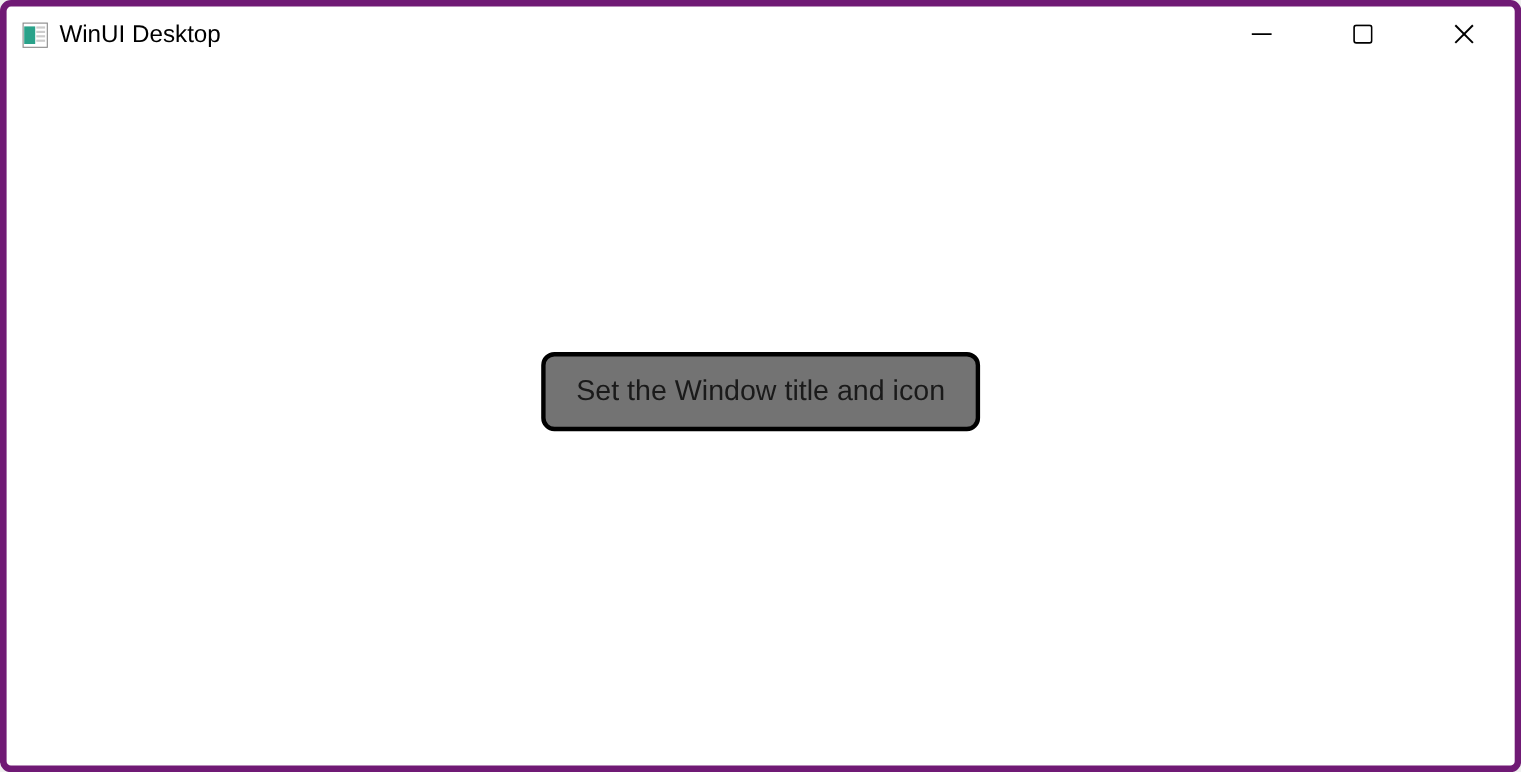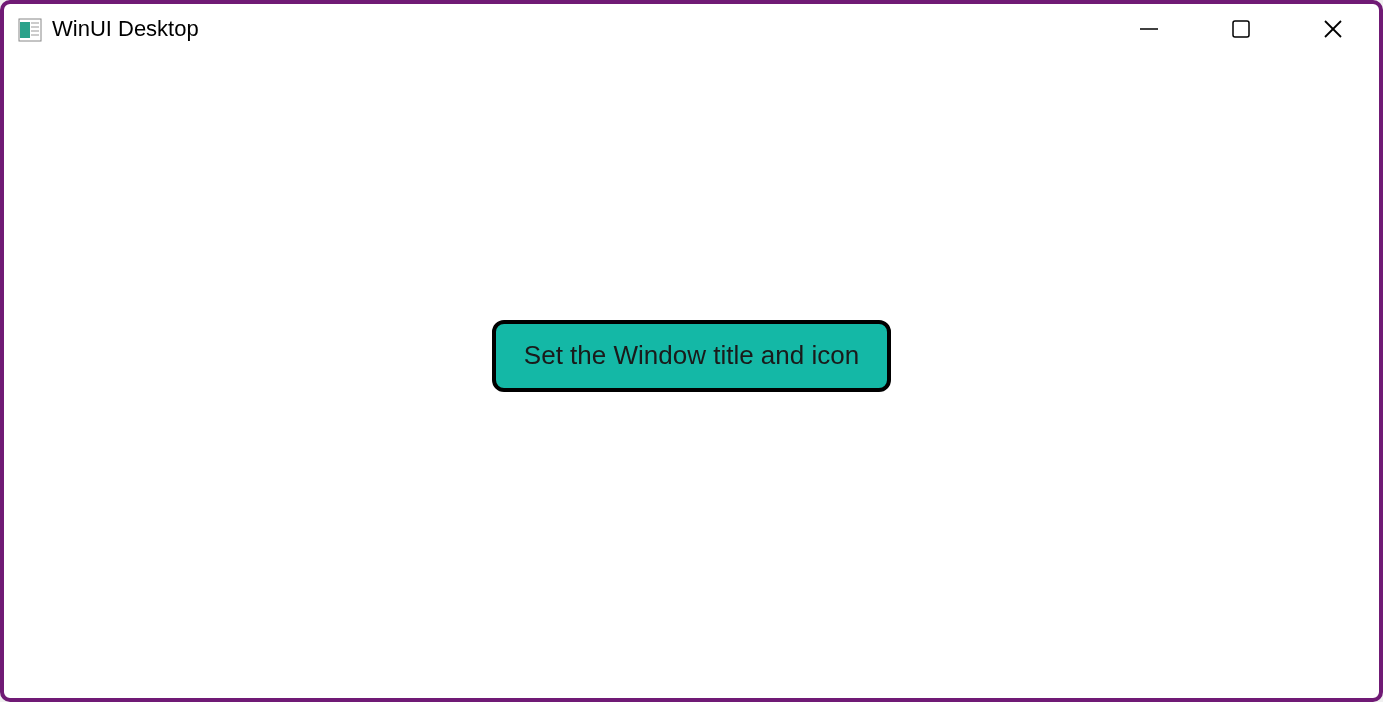--- a/index.html
+++ b/index.html
@@ -11,21 +11,21 @@
       font-family: "Segoe UI", -apple-system, BlinkMacSystemFont, sans-serif;
       background: #f0f0f0;
       width: 1383px;
       height: 702px;
       overflow: hidden;
     }
     .window {
       width: 100%;
       height: 100%;
       background: #ffffff;
-      border: 4px solid #701a75;
+      border: 6px solid #701a75;
       border-radius: 10px;
       display: flex;
       flex-direction: column;
       position: relative;
     }
     .titlebar {
       height: 50px;
       display: flex;
       align-items: center;
       padding-left: 14px;
@@ -73,21 +73,21 @@
       align-items: center;
       justify-content: center;
       gap: 96px;
       padding-bottom: 40px;
     }
     .btn {
       font-family: "Segoe UI", -apple-system, BlinkMacSystemFont, sans-serif;
       font-size: 26px;
       font-weight: 400;
       color: #1a1a1a;
-      background: #14b8a6;
+      background: #737373;
       border: 1.5px solid #e2e2e2;
       border-bottom-color: #d8d8d8;
       border-radius: 8px;
       padding: 18px 30px;
       cursor: default;
       line-height: 1.2;
     }
     .btn.focused {
       border: 4px solid #000000;
       border-radius: 12px;

